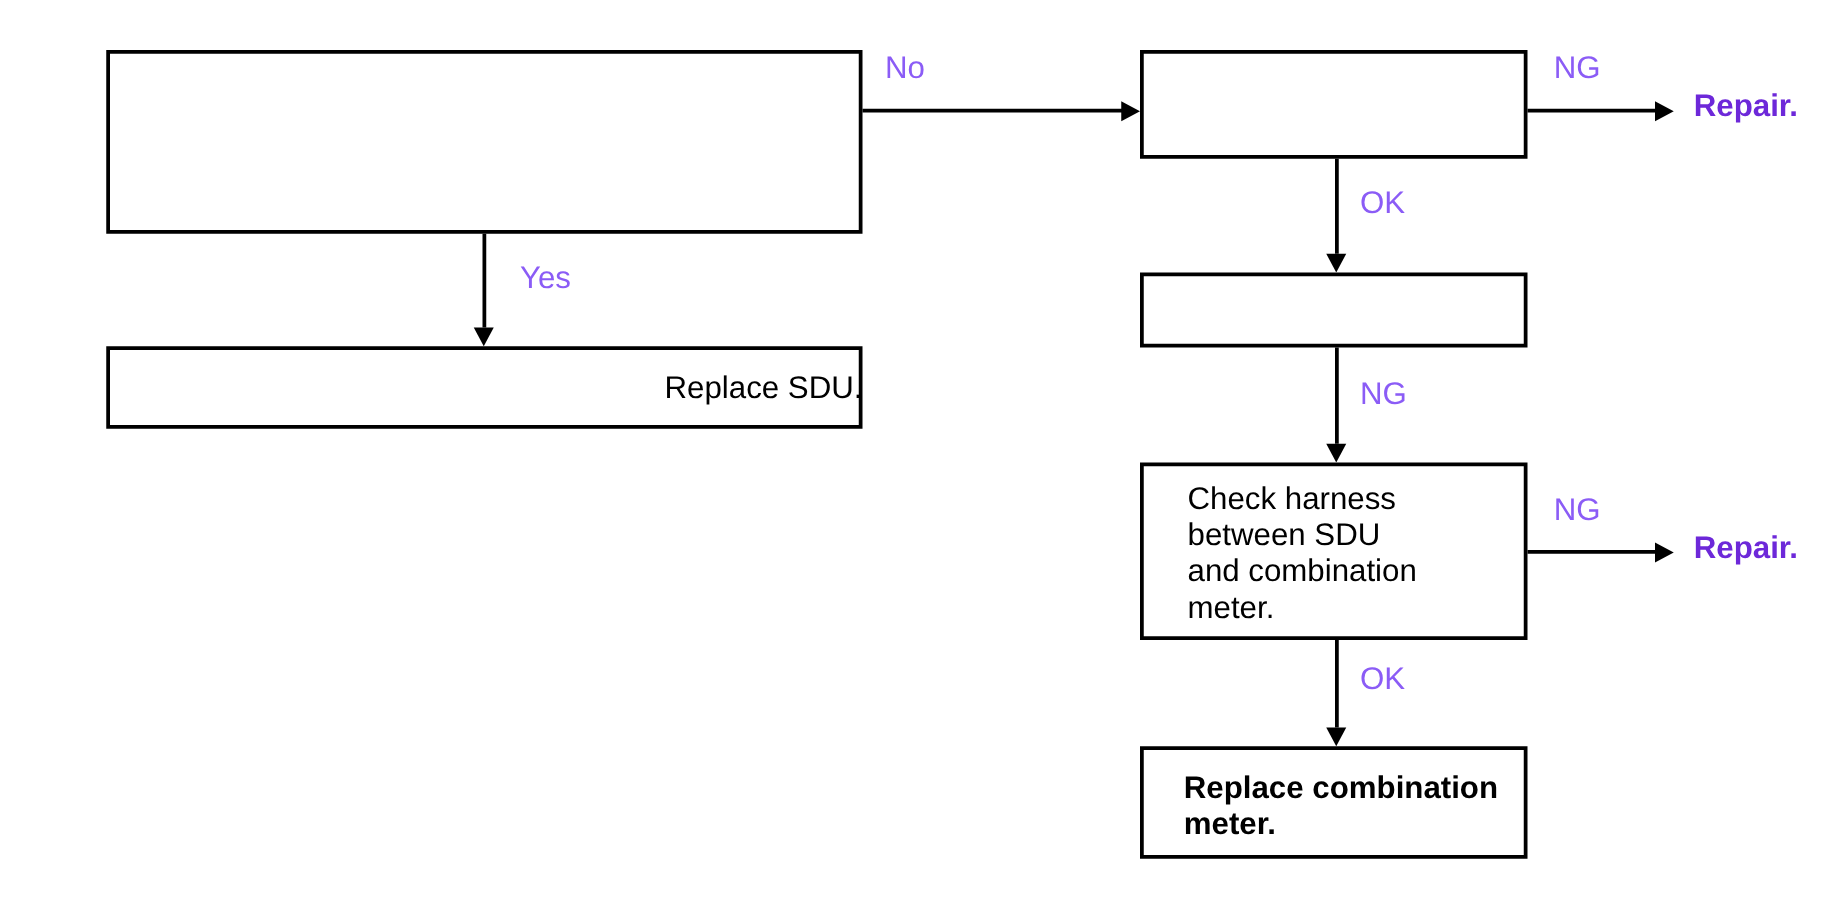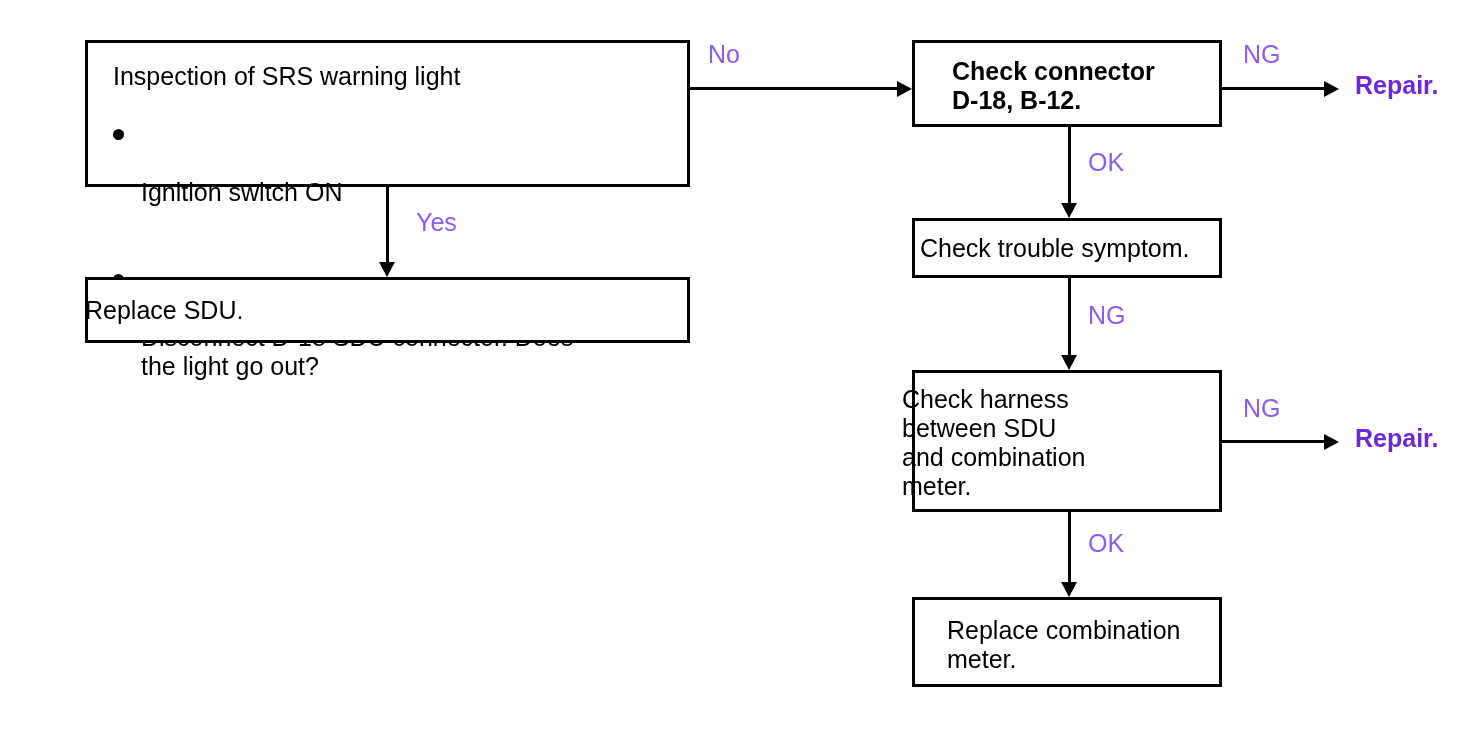--- a/index.html
+++ b/index.html
@@ -93,76 +93,61 @@
     padding-left: 28px;
     white-space: pre-line;
   }
 </style>
 </head>
 <body>
 
 <div id="canvas">
 
   <div class="box" style="left:85px; top:40px; width:605px; height:147px;"></div>
-  <div class="box-text" style="left:113px; top:62px; width:560px;">Inspection of SRS warning light</div>
-  <div class="box-text" style="left:113px; top:91px; width:560px;">
-    <span class="bullet-row">
-      <span class="bullet-dot"></span>
-      <span class="bullet-text">Ignition switch ON</span>
-    </span>
-    <span class="bullet-row">
-      <span class="bullet-dot"></span>
-      <span class="bullet-text">Disconnect D-18 SDU connector.  Does
-the light go out?</span>
-    </span>
-  </div>
 
   <div class="vline" style="left:386px; top:187px; height:75px;"></div>
   <div class="arrow-down" style="left:379px; top:262px;"></div>
   <div class="edge-label" style="left:416px; top:210px;">Yes</div>
 
   <div class="box" style="left:85px; top:277px; width:605px; height:66px;"></div>
-  <div class="box-text" style="left:85px; top:296px; width:605px; text-align:left;">Replace SDU.</div>
+  <div class="box-text" style="left:85px; top:296px; width:605px; text-align:right;">Replace SDU.</div>
 
   <div class="hline" style="left:690px; top:87px; width:208px;"></div>
   <div class="arrow-right" style="left:897px; top:81px;"></div>
   <div class="edge-label" style="left:708px; top:42px;">No</div>
 
   <div class="box" style="left:912px; top:40px; width:310px; height:87px;"></div>
-  <div class="box-text bold" style="left:952px; top:57px; width:270px;">Check connector
-D-18, B-12.</div>
 
   <div class="hline" style="left:1222px; top:87px; width:103px;"></div>
   <div class="arrow-right" style="left:1324px; top:81px;"></div>
   <div class="edge-label" style="left:1243px; top:42px;">NG</div>
   <div class="terminal-label" style="left:1355px; top:73px;">Repair.</div>
 
   <div class="vline" style="left:1068px; top:127px; width:3px; height:76px;"></div>
   <div class="arrow-down" style="left:1061px; top:203px;"></div>
   <div class="edge-label" style="left:1088px; top:150px;">OK</div>
 
   <div class="box" style="left:912px; top:218px; width:310px; height:60px;"></div>
-  <div class="box-text" style="left:920px; top:234px; width:300px;">Check trouble symptom.</div>
 
   <div class="vline" style="left:1068px; top:278px; width:3px; height:77px;"></div>
   <div class="arrow-down" style="left:1061px; top:355px;"></div>
   <div class="edge-label" style="left:1088px; top:303px;">NG</div>
 
   <div class="box" style="left:912px; top:370px; width:310px; height:142px;"></div>
-  <div class="box-text" style="left:902px; top:385px; width:272px;">Check harness
+  <div class="box-text" style="left:950px; top:385px; width:272px;">Check harness
 between SDU
 and combination
 meter.</div>
 
   <div class="hline" style="left:1222px; top:440px; width:103px;"></div>
   <div class="arrow-right" style="left:1324px; top:434px;"></div>
   <div class="edge-label" style="left:1243px; top:396px;">NG</div>
   <div class="terminal-label" style="left:1355px; top:426px;">Repair.</div>
 
   <div class="vline" style="left:1068px; top:512px; width:3px; height:70px;"></div>
   <div class="arrow-down" style="left:1061px; top:582px;"></div>
   <div class="edge-label" style="left:1088px; top:531px;">OK</div>
 
   <div class="box" style="left:912px; top:597px; width:310px; height:90px;"></div>
-  <div class="box-text" style="left:947px; top:616px; width:275px;">Replace combination
+  <div class="box-text" style="left:947px; top:616px; width:275px;font-weight:bold;">Replace combination
 meter.</div>
 
 </div>
 
 </body></html>

